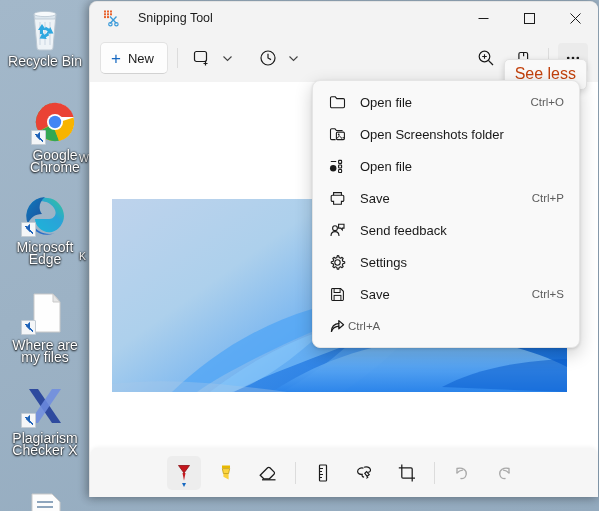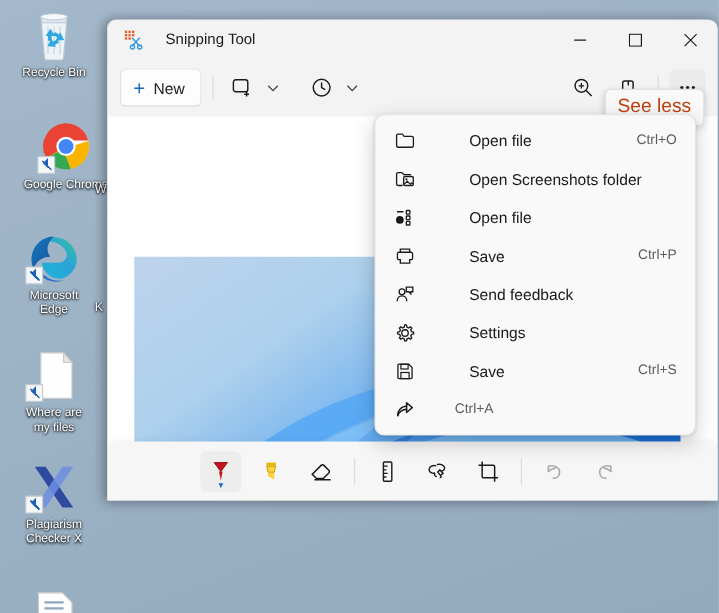--- a/index.html
+++ b/index.html
@@ -16,21 +16,21 @@
   
   #desktop {
     position: absolute; inset: 0;
     background: linear-gradient(160deg, #a3b8ca 0%, #9cb2c5 45%, #93aabe 100%);
   }
   .desk-icon {
     position: absolute;
     width: 78px;
     text-align: center;
     color: #fff;
-    font-size: 10px;
+    font-size: 14px;
     line-height: 12px;
     text-shadow: 0 0 2px #000, 0 1px 2px rgba(0,0,0,.85);
     user-select: none;
   }
   .desk-glyph {
     width: 48px; height: 46px;
     margin: 0 auto 3px auto;
     position: relative;
   }
   .desk-label { display: block; }
@@ -60,22 +60,22 @@
   .clip-label {
     position: absolute;
     color: #fff;
     font-size: 10.5px;
     text-shadow: 0 0 2px #000, 0 1px 2px rgba(0,0,0,.85);
   }
 
   
   #window {
     position: absolute;
-    left: 89px; top: 16px;
-    width: 509px; height: 401px;
+    left: 89px; top: 1px;
+    width: 509px; height: 496px;
     background: #f3f3f3;
     border-radius: 8px 8px 0 0;
     box-shadow: -3px 0 10px rgba(0,0,0,.22), 0 2px 10px rgba(0,0,0,.18);
     overflow: hidden;
     border-top: 1px solid #e4e4e4;
     border-left: 1px solid #e0e0e0;
   }
   .titlebar {
     height: 32px;
     display: flex;
@@ -187,21 +187,20 @@
     z-index: 50;
   }
   .menu-item {
     height: 32px;
     display: flex;
     align-items: center;
     padding: 0 12px 0 10px;
     margin: 0 3px;
     border-radius: 4px;
     cursor: default;
-    gap: 31px;
   }
   .mi-icon {
     width: 22px; height: 20px;
     display: flex; align-items: center; justify-content: center;
     flex: 0 0 22px;
   }
   .mi-label {
     margin-left: 12px;
     font-size: 13px;
     color: #191919;

